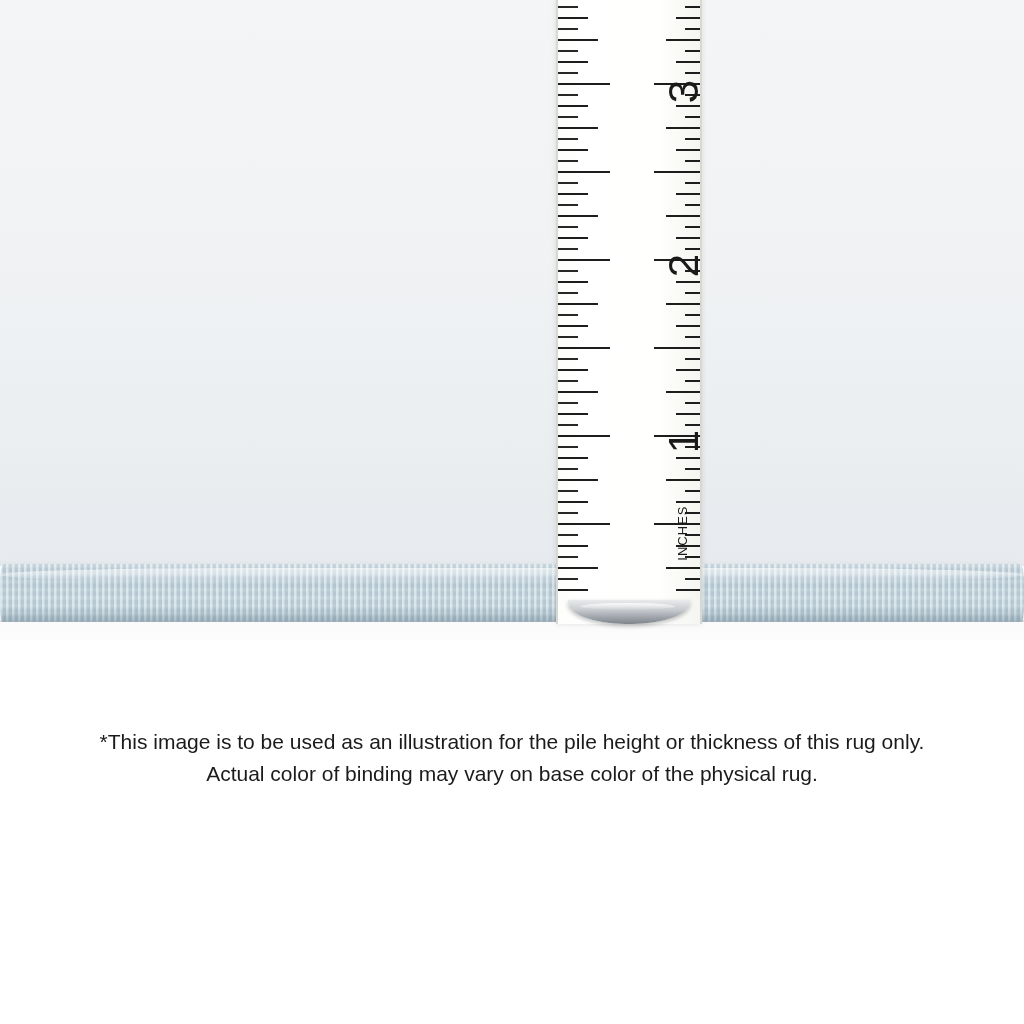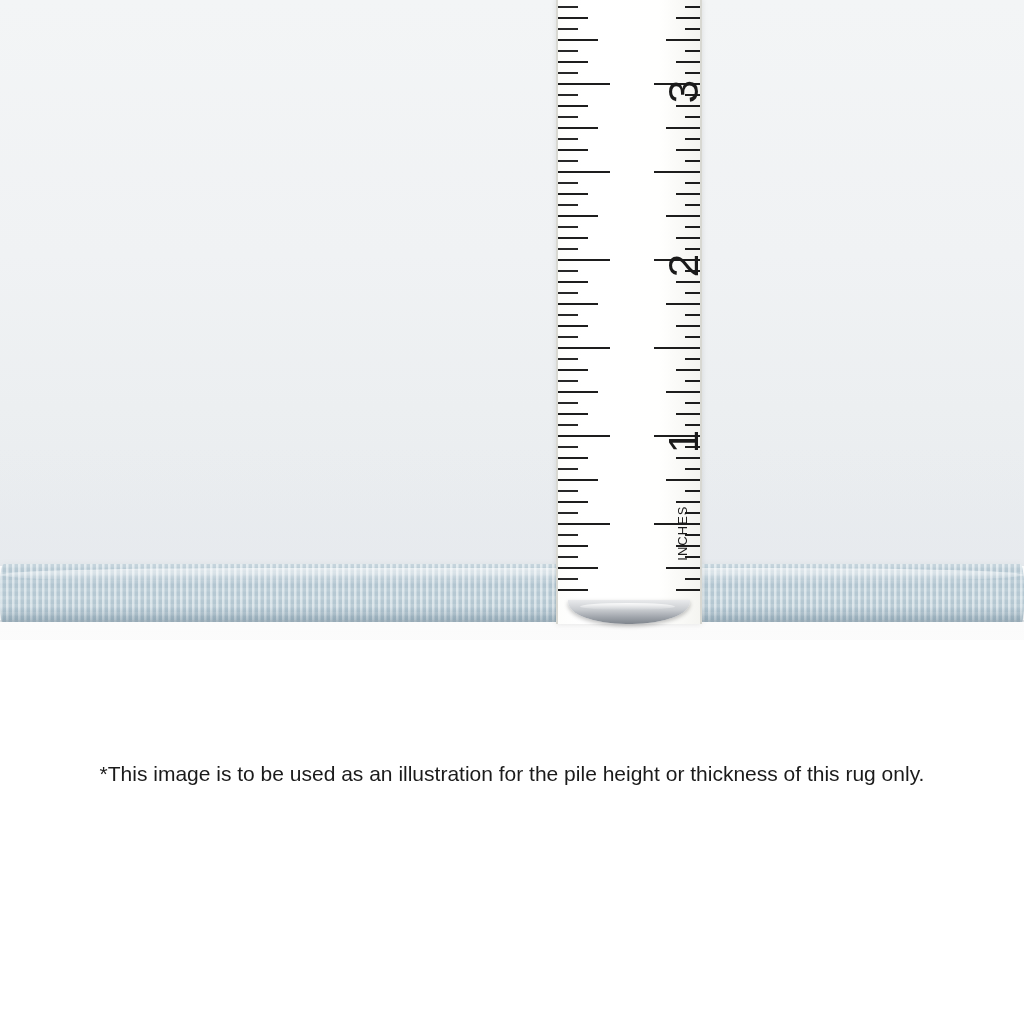--- a/index.html
+++ b/index.html
@@ -202,21 +202,21 @@
     position: absolute;
     left: 0;
     top: 726px;
     width: 1024px;
     text-align: center;
     color: #1b1b1b;
     font-size: 21px;
     line-height: 32px;
     font-family: "Liberation Sans", sans-serif;
   }
-  .caption .line { display: block; margin-top: 32px; }
+  .caption .line { display: block; }
 </style>
 </head>
 <body>
 
 <div class="stage">
 
   <div class="photo">
 
     <div class="backdrop"></div>
 
@@ -351,15 +351,16 @@
     </div>
 
     <div class="tape-tip">
       <div class="gloss"></div>
     </div>
 
   </div>
 
   <div class="caption">
     <span class="line">*This image is to be used as an illustration for the pile height or thickness of this rug only.</span>
+    <span class="line">Actual color of binding may vary on base color of the physical rug.</span>
   </div>
 
 </div>
 
 </body></html>

